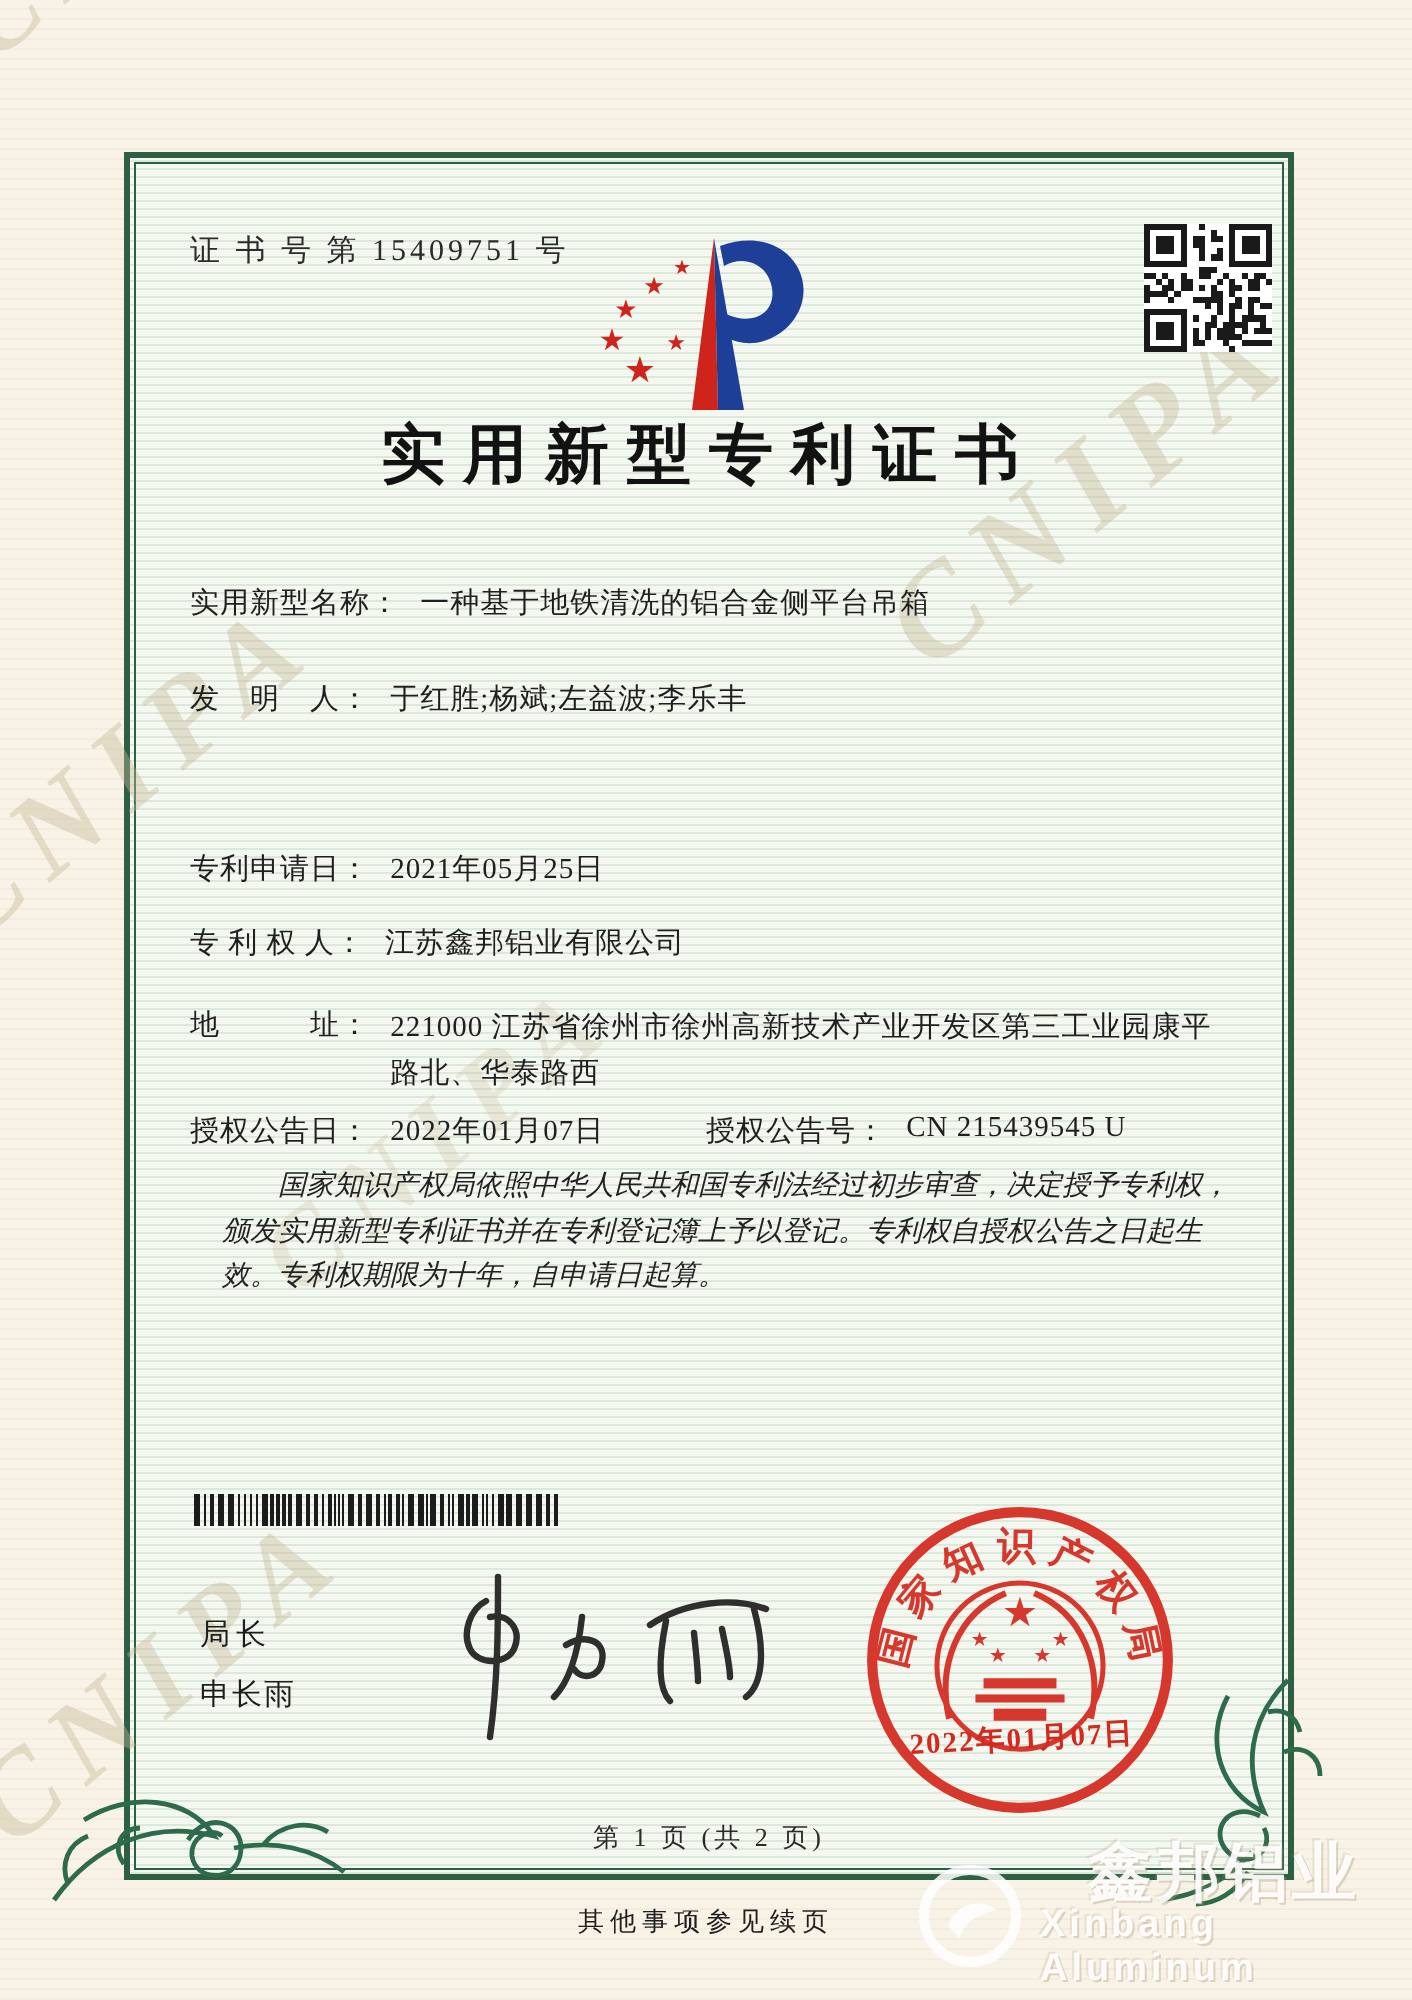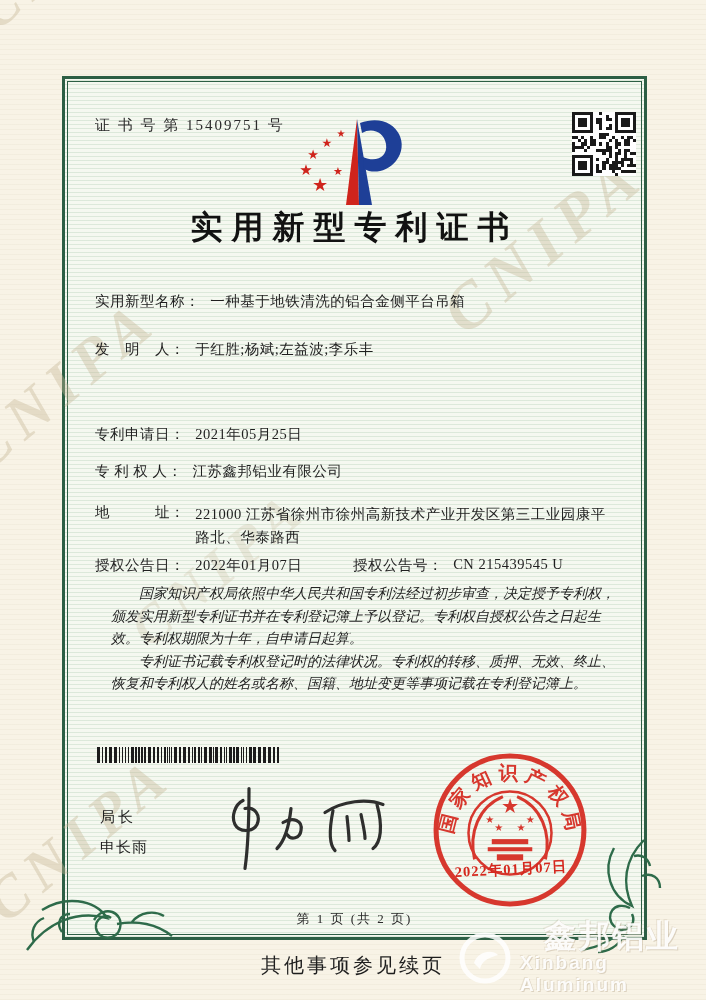--- a/index.html
+++ b/index.html
@@ -74,21 +74,21 @@
   .seal { left:430px; top:750px; width:160px; height:160px; opacity:0.92; }
   .seal-date {
     left:436px; top:860px; width:150px; text-align:center;
     color:var(--red,#d5281e); font-weight:bold; font-size:14.5px; letter-spacing:1px;
     transform:rotate(-3deg); z-index:5;
   }
 
   
   .page-num { left:62px; top:910px; width:585px; text-align:center; font-size:13px;
               letter-spacing:2px; color:#2a2a2a; }
-  .note { left:0; top:952px; width:706px; text-align:center; font-size:20px;
+  .note { left:0; top:952px; width:706px; text-align:center; font-size:13px;
           letter-spacing:3px; color:#1e1e1e; }
 
   
   .orn { z-index:5; }
   .orn-bl { left:22px; top:862px; width:165px; height:95px; }
   .orn-br { left:574px; top:836px; width:88px; height:122px; }
 
   
   .brand {
     left:458px; top:920px; width:248px; z-index:6; display:flex; align-items:center;
@@ -379,21 +379,20 @@
       <span class="val">2022年01月07日</span>
     </span>
     <span class="pair2">
       <span class="lbl">授权公告号：</span>
       <span class="val">CN 215439545 U</span>
     </span>
   </div>
 
   <div class="layer paras">
     <p>国家知识产权局依照中华人民共和国专利法经过初步审查，决定授予专利权，颁发实用新型专利证书并在专利登记簿上予以登记。专利权自授权公告之日起生效。专利权期限为十年，自申请日起算。</p>
-    <p>专利证书记载专利权登记时的法律状况。专利权的转移、质押、无效、终止、恢复和专利权人的姓名或名称、国籍、地址变更等事项记载在专利登记簿上。</p>
   </div>
 
   <div class="layer barcode"><span style="width:3px;margin-right:2px"></span><span style="width:1px;margin-right:2px"></span><span style="width:2px;margin-right:2px"></span><span style="width:3px;margin-right:2px"></span><span style="width:3px;margin-right:2px"></span><span style="width:1px;margin-right:2px"></span><span style="width:1px;margin-right:2px"></span><span style="width:1px;margin-right:2px"></span><span style="width:1px;margin-right:2px"></span><span style="width:3px;margin-right:1px"></span><span style="width:2px;margin-right:1px"></span><span style="width:2px;margin-right:1px"></span><span style="width:2px;margin-right:1px"></span><span style="width:2px;margin-right:2px"></span><span style="width:3px;margin-right:2px"></span><span style="width:2px;margin-right:2px"></span><span style="width:2px;margin-right:2px"></span><span style="width:1px;margin-right:2px"></span><span style="width:2px;margin-right:1px"></span><span style="width:1px;margin-right:1px"></span><span style="width:1px;margin-right:1px"></span><span style="width:1px;margin-right:2px"></span><span style="width:3px;margin-right:2px"></span><span style="width:2px;margin-right:2px"></span><span style="width:3px;margin-right:2px"></span><span style="width:2px;margin-right:2px"></span><span style="width:1px;margin-right:1px"></span><span style="width:2px;margin-right:2px"></span><span style="width:2px;margin-right:1px"></span><span style="width:1px;margin-right:2px"></span><span style="width:3px;margin-right:2px"></span><span style="width:3px;margin-right:1px"></span><span style="width:1px;margin-right:1px"></span><span style="width:3px;margin-right:2px"></span><span style="width:2px;margin-right:2px"></span><span style="width:1px;margin-right:1px"></span><span style="width:1px;margin-right:2px"></span><span style="width:3px;margin-right:1px"></span><span style="width:2px;margin-right:1px"></span><span style="width:3px;margin-right:2px"></span><span style="width:1px;margin-right:1px"></span><span style="width:1px;margin-right:2px"></span><span style="width:1px;margin-right:2px"></span><span style="width:3px;margin-right:1px"></span><span style="width:3px;margin-right:2px"></span><span style="width:3px;margin-right:2px"></span><span style="width:3px;margin-right:2px"></span><span style="width:3px;margin-right:2px"></span><span style="width:2px;margin-right:2px"></span><span style="width:2px;margin-right:1px"></span></div>
 
   <div class="layer signer-title">局长</div>
   <div class="layer signer-name">申长雨</div>
 
   <div class="layer signature">
     <svg width="200" height="95" viewBox="0 0 200 90" fill="none" stroke="#1a1a1a" stroke-width="3.2" stroke-linecap="round" opacity="0.9">
       <path d="M38,18 C30,22 26,34 30,42 C34,50 48,50 52,42 C56,33 50,24 40,26"></path>

